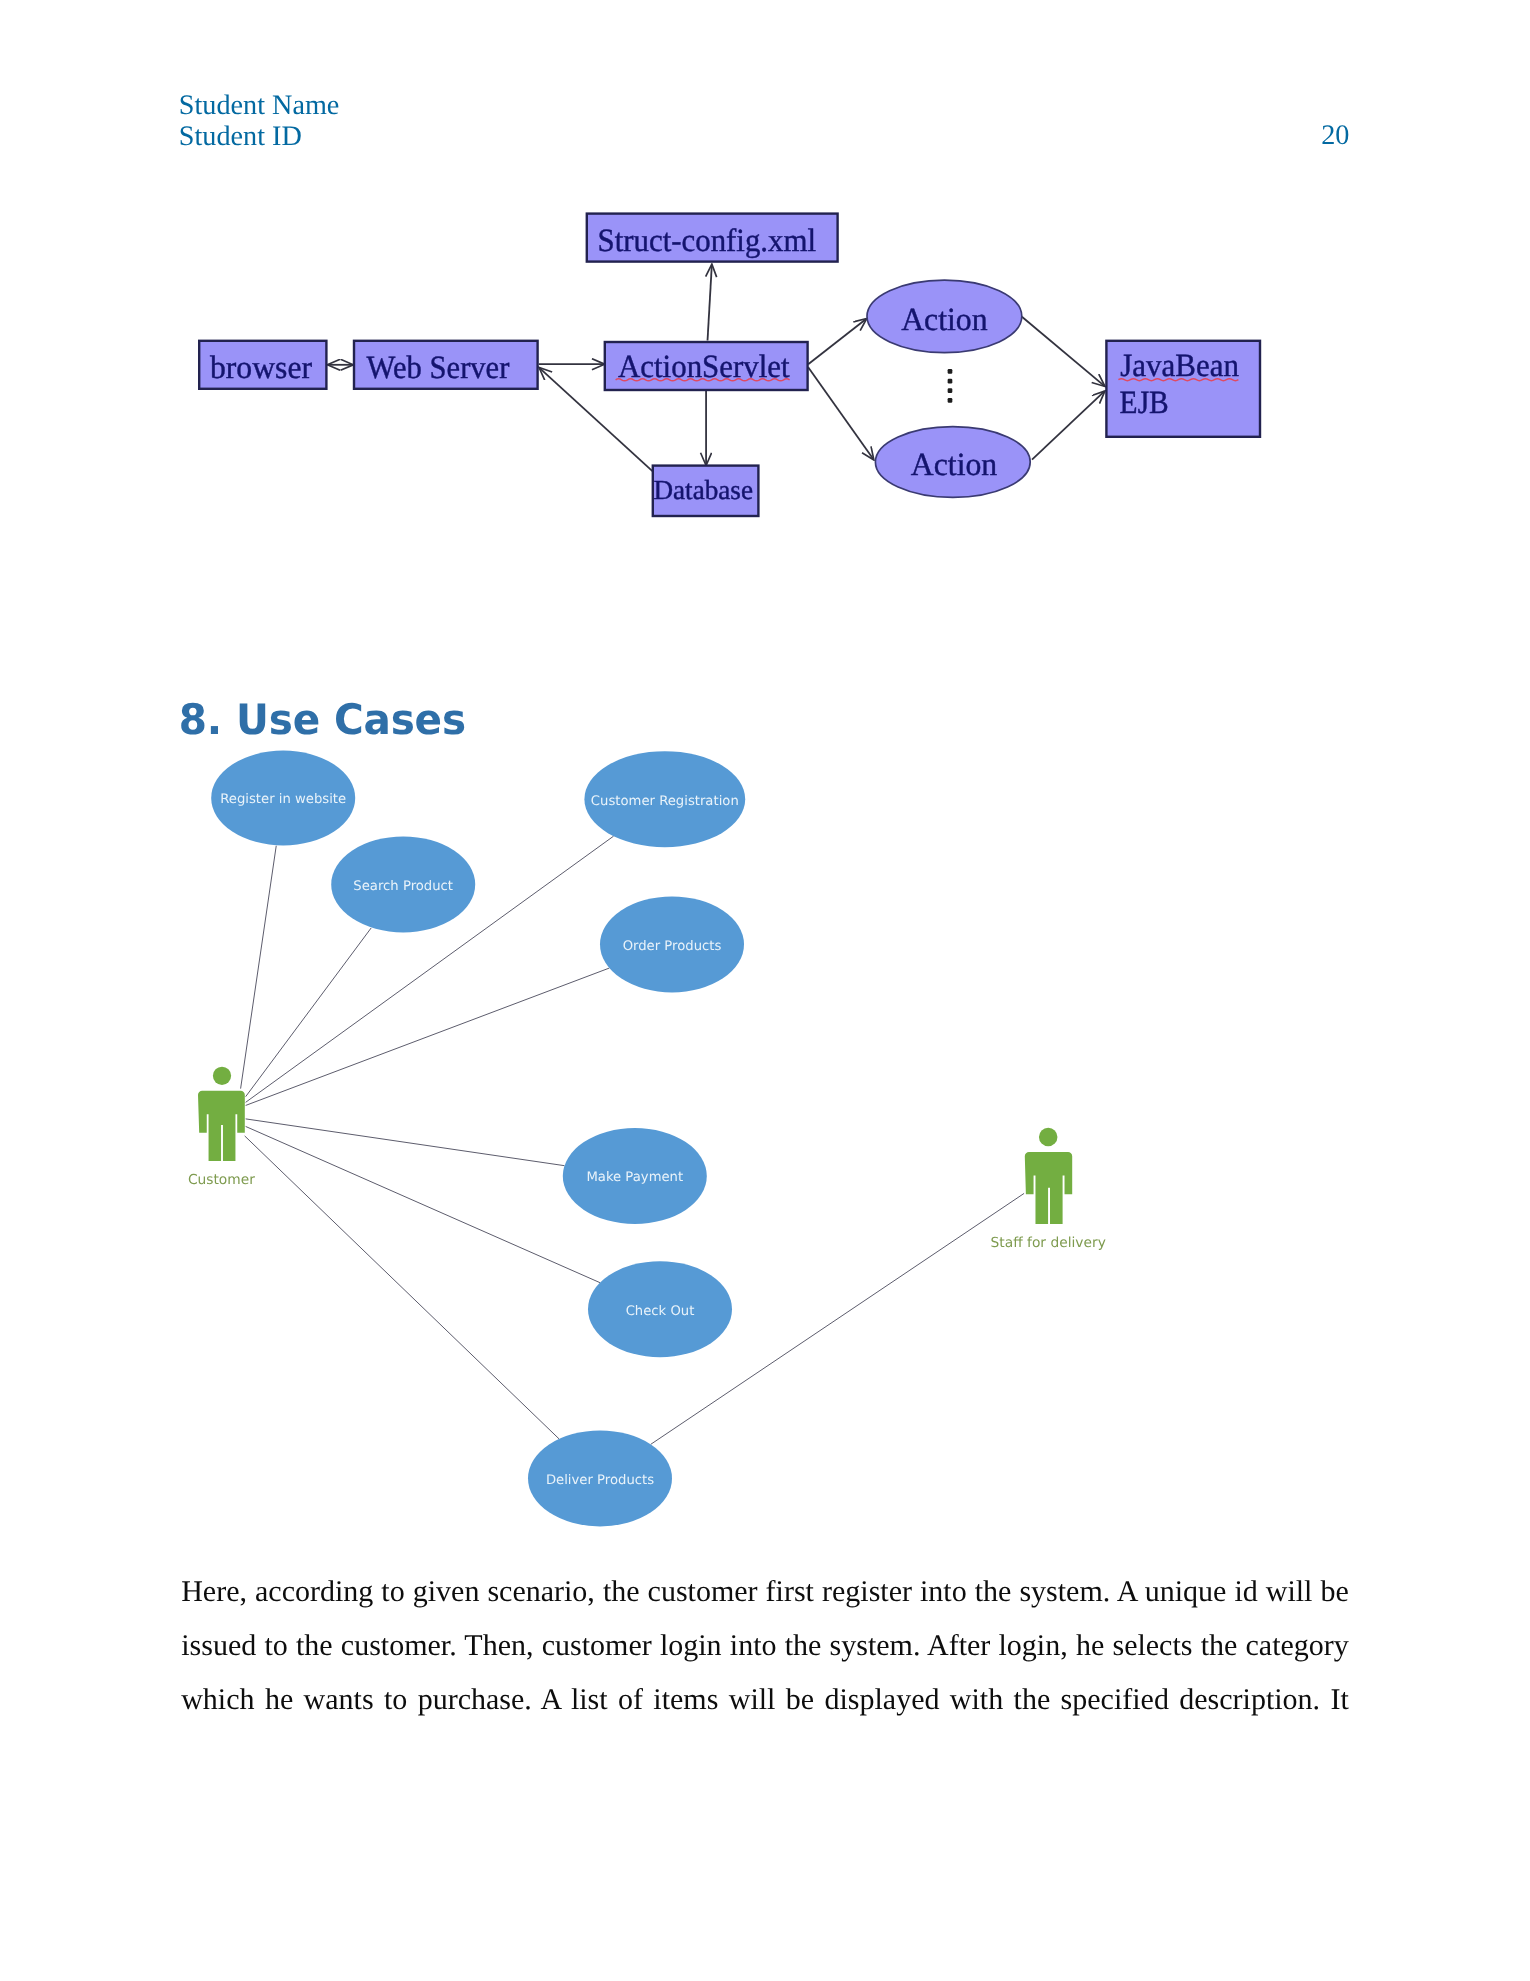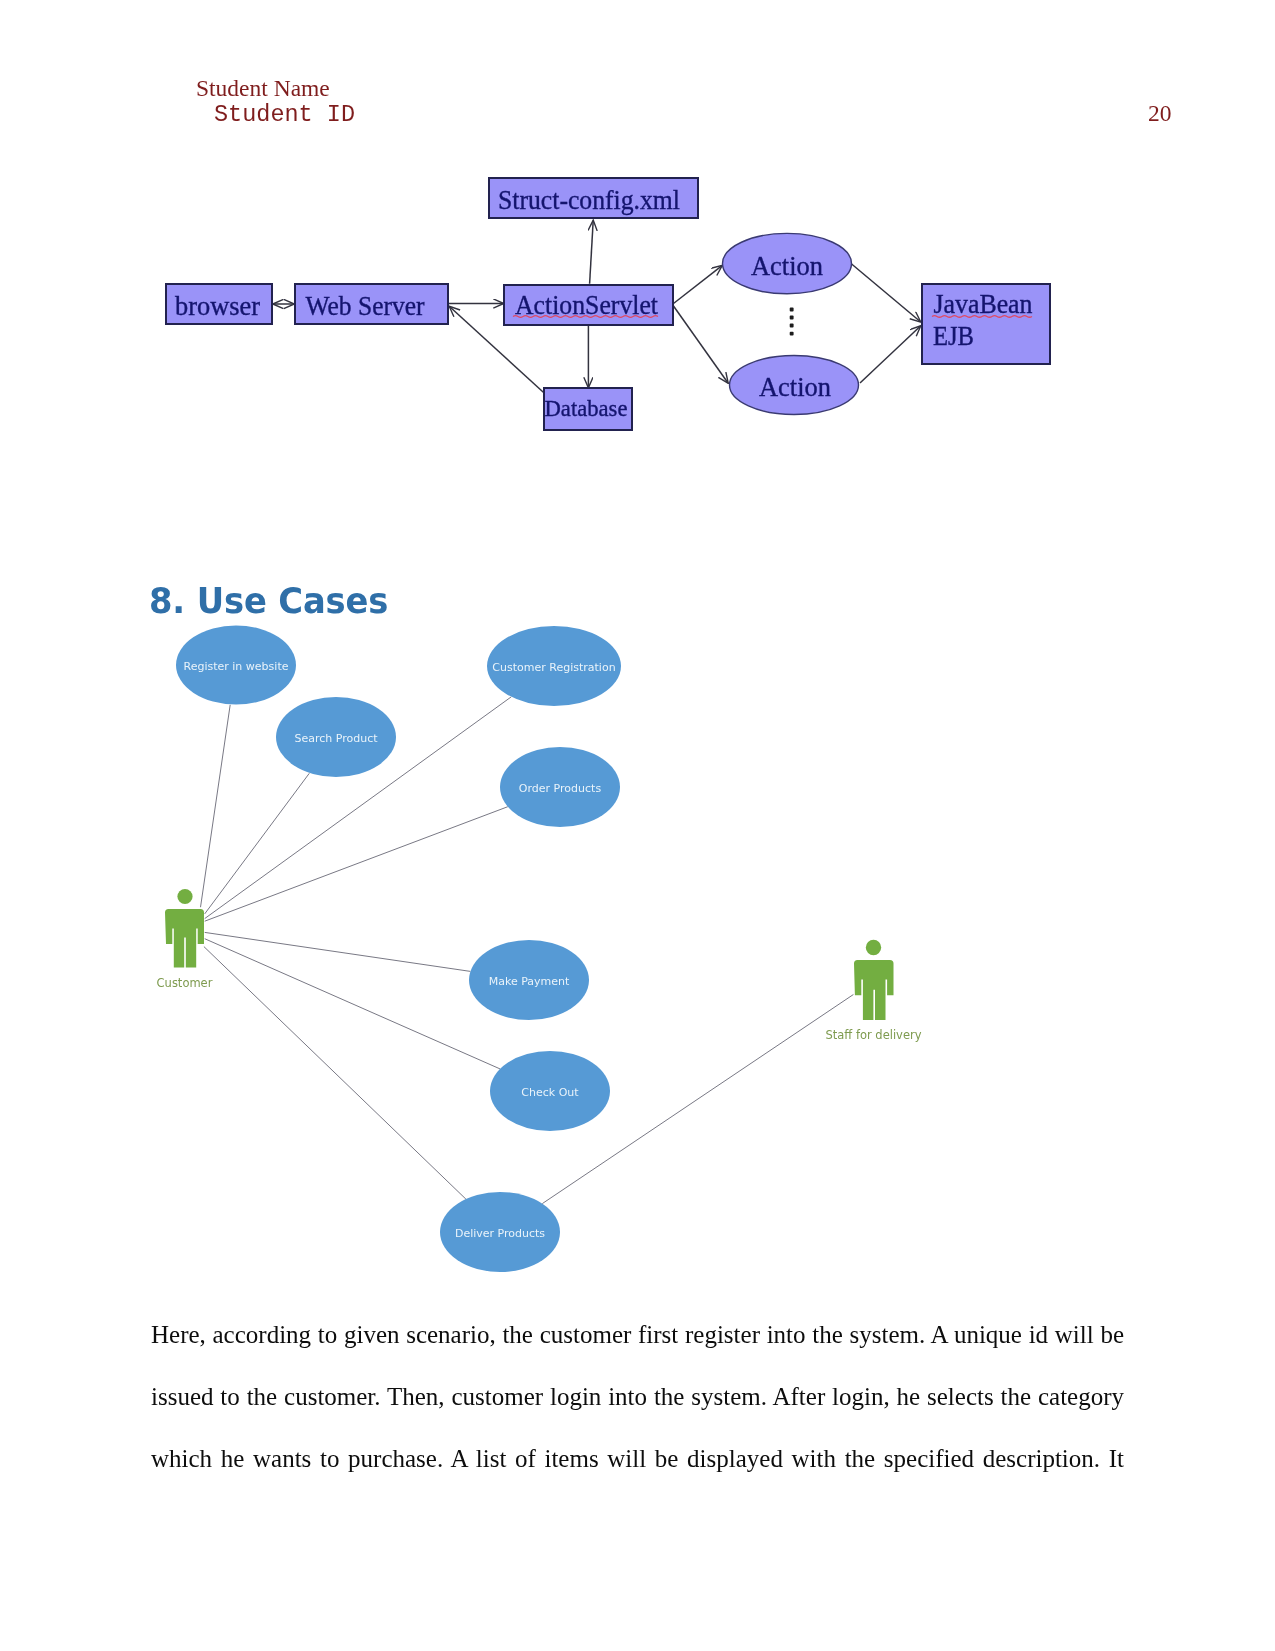--- a/index.html
+++ b/index.html
@@ -1,41 +1,41 @@
 <!DOCTYPE html>
 <html><head>
 <meta charset="utf-8">
 <style>
   html,body{margin:0;padding:0;}
   body{width:1275px;height:1651px;background:#ffffff;font-family:"Liberation Serif",serif;overflow:hidden;position:relative;}
   .page{position:absolute;inset:0;}
-  .hdr{position:absolute;font-size:23.5px;color:#7f1d1d;line-height:1;white-space:nowrap;margin-left:47px;}
+  .hdr{position:absolute;font-size:23.5px;color:#0369a1;line-height:1;white-space:nowrap;}
   #hdr-name{left:149px;top:77px;}
-  #hdr-id{left:167px;top:103px;font-family:Liberation Mono, monospace;}
+  #hdr-id{left:149px;top:103px;}
   #hdr-page{left:1101px;top:102px;}
 
   #arch{position:absolute;left:150px;top:160px;}
   .abox{fill:#9a93f8;stroke:#22224f;stroke-width:2;}
   .aell{fill:#9a93f8;stroke:#3a3a72;stroke-width:1.4;}
   .adot{fill:#1d1d1d;rx:1;}
   .atext{font-family:"Liberation Serif",serif;font-size:27px;fill:#14146e;text-anchor:middle;paint-order:stroke;stroke:#14146e;stroke-width:0.35;}
   .atl{text-anchor:start;}
   .arch-edges line{stroke:#33333f;stroke-width:1.5;}
   .squiggle{fill:none;stroke:#e04a63;stroke-width:1.25;}
 
 
   #uc{position:absolute;left:140px;top:620px;}
   .uce{fill:#569ad5;}
   .uct{font-family:"DejaVu Sans",sans-serif;font-size:11px;fill:#e9f3fa;text-anchor:middle;}
   .uc-links line{stroke:#555565;stroke-width:0.8;fill:none;}
   .act{fill:#73ae41;}
   .actlbl{font-family:"DejaVu Sans",sans-serif;font-size:11.5px;fill:#7e9b4f;text-anchor:middle;}
 
   #heading{position:absolute;left:149px;top:581px;font-family:"DejaVu Sans",sans-serif;font-weight:bold;font-size:35px;color:#2f6fa8;letter-spacing:-0.15px;transform:scaleX(0.965);transform-origin:left top;white-space:nowrap;}
-  #para{position:absolute;left:151px;top:1304px;width:973px;font-size:25px;line-height:62px;text-align:justify;text-align-last:justify;color:#0d0d0d;}
+  #para{position:absolute;left:151px;top:1304px;width:973px;font-size:25px;line-height:45px;text-align:justify;text-align-last:justify;color:#0d0d0d;}
 </style>
 </head>
 <body>
 
 <div class="page">
   <div class="hdr" id="hdr-name">Student Name</div>
   <div class="hdr" id="hdr-id">Student ID</div>
   <div class="hdr" id="hdr-page">20</div>
 
   <svg id="arch" width="950" height="300" viewBox="0 0 950 300">

